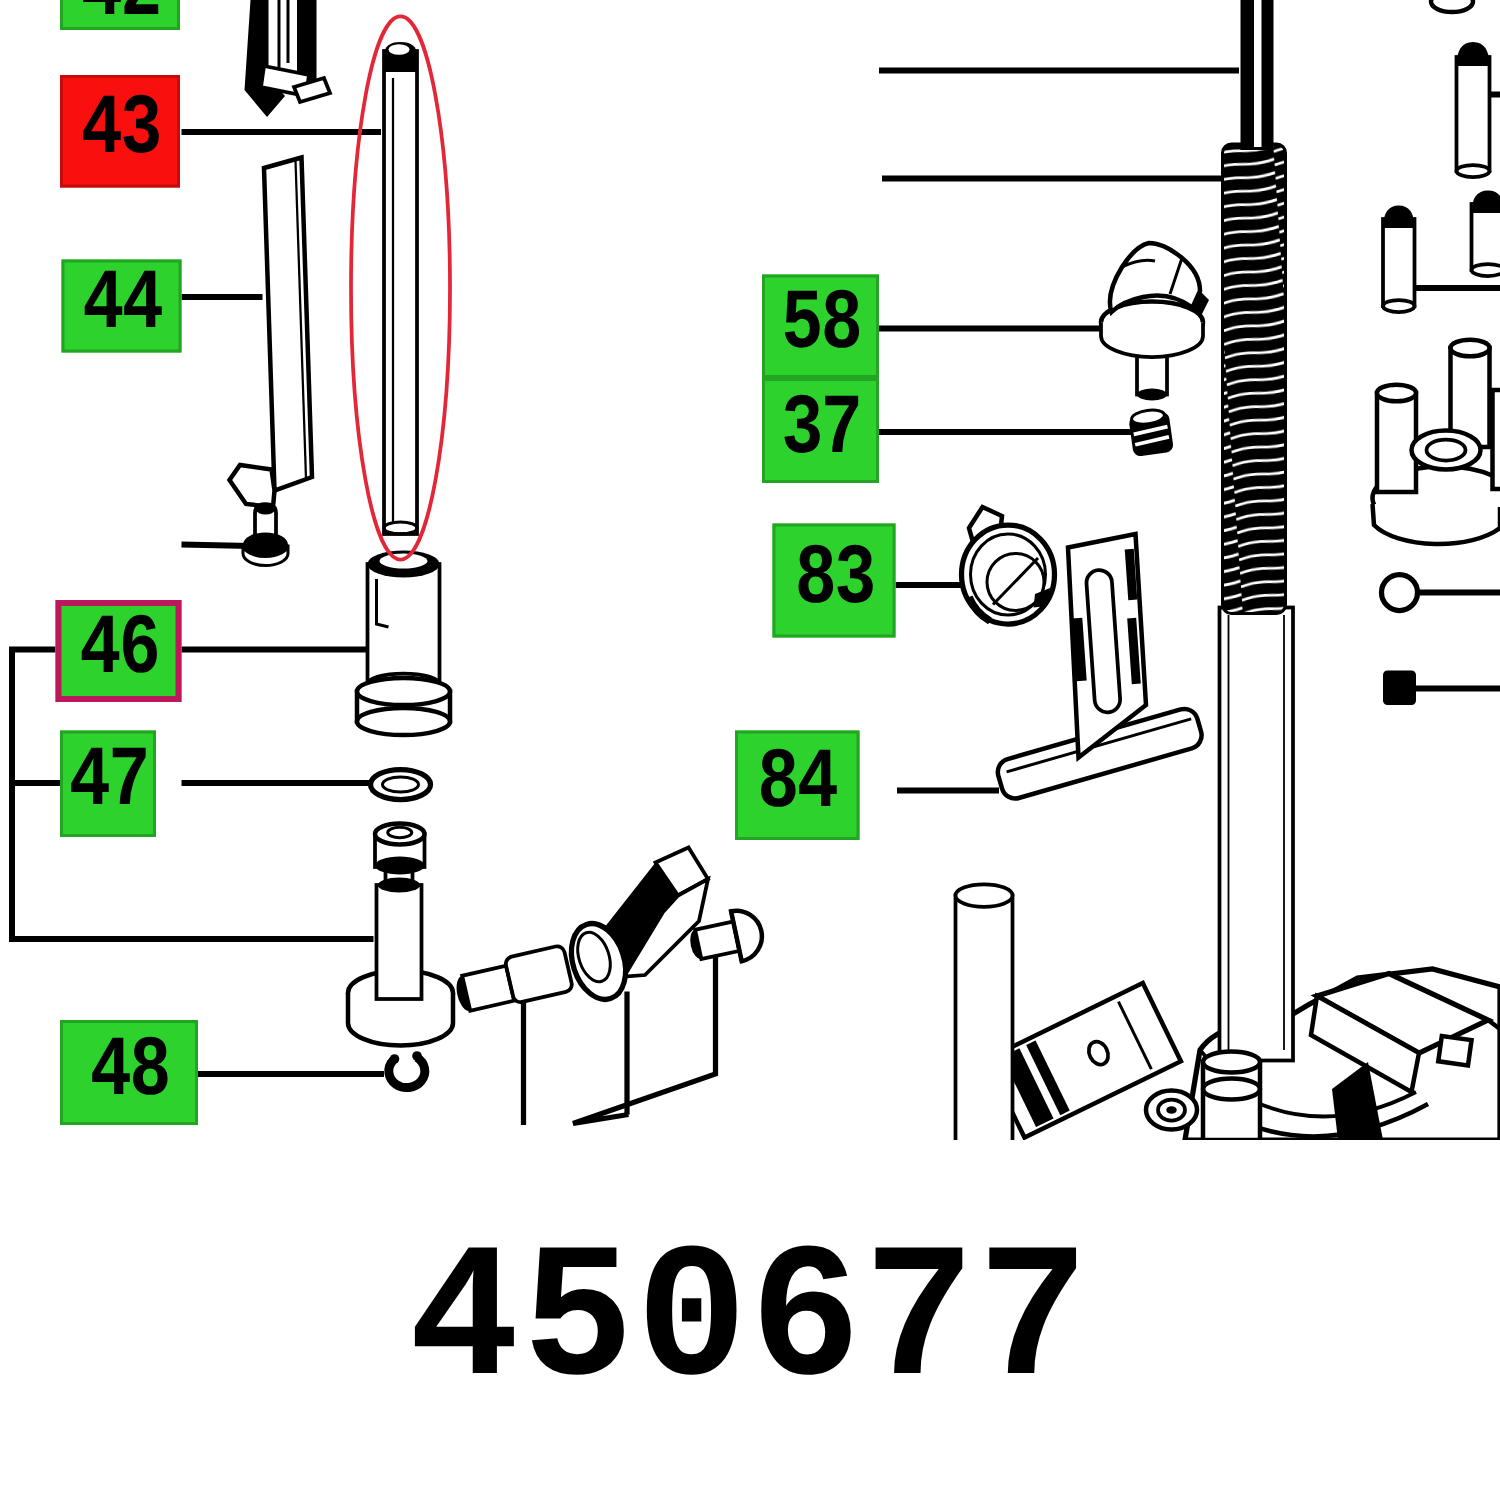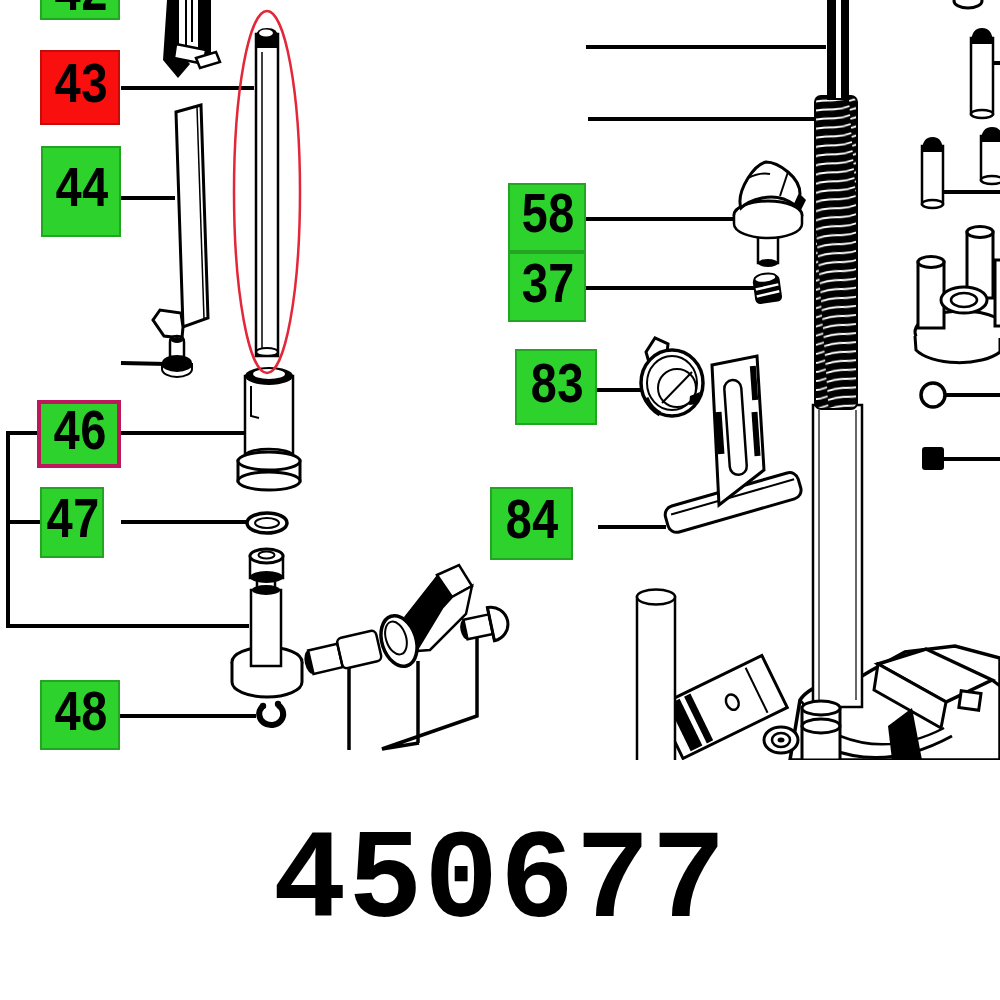--- a/index.html
+++ b/index.html
@@ -267,30 +267,30 @@
 
     <ellipse cx="267" cy="192" rx="33" ry="181" fill="none" stroke="#e32638" stroke-width="2.5"></ellipse>
   </svg>
 
   <div class="callout" style="left:40px;top:-30px;width:80px;height:50px">
       <span>42</span>
     </div>
   <div class="callout red" style="left:40px;top:50px;width:80px;height:75px">
       <span>43</span>
     </div>
-  <div class="callout" style="left:41px;top:146px;width:80px;height:91px">
+  <div class="callout" style="left:41px;top:173px;width:80px;height:62px">
       <span>44</span>
     </div>
   <div class="callout selected" style="left:37px;top:400px;width:84px;height:68px">
       <span>46</span>
     </div>
   <div class="callout" style="left:40px;top:487px;width:64px;height:71px">
       <span>47</span>
     </div>
-  <div class="callout" style="left:40px;top:680px;width:80px;height:70px">
+  <div class="callout" style="left:40px;top:680px;width:92px;height:70px">
       <span>48</span>
     </div>
   <div class="callout" style="left:508px;top:183px;width:78px;height:69px">
       <span>58</span>
     </div>
   <div class="callout" style="left:508px;top:252px;width:78px;height:70px">
       <span>37</span>
     </div>
   <div class="callout" style="left:515px;top:349px;width:82px;height:76px">
       <span>83</span>

